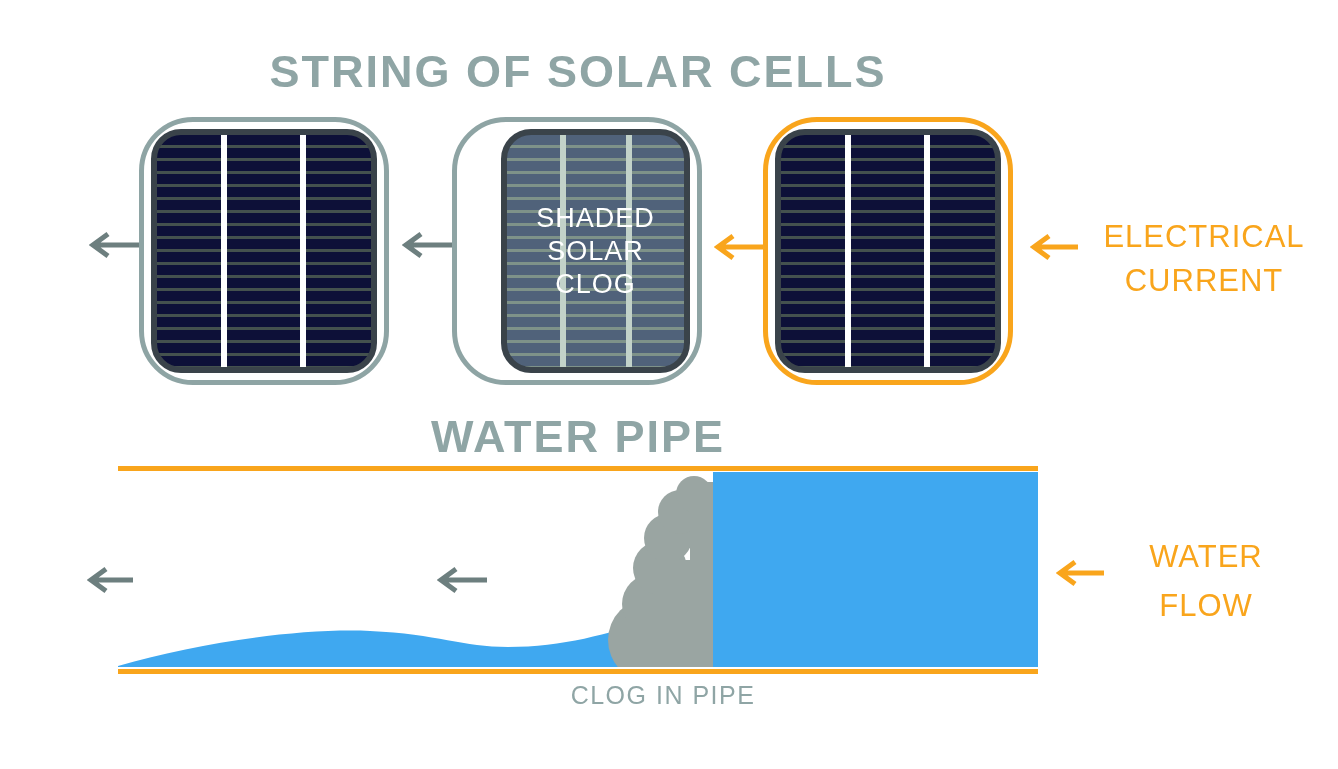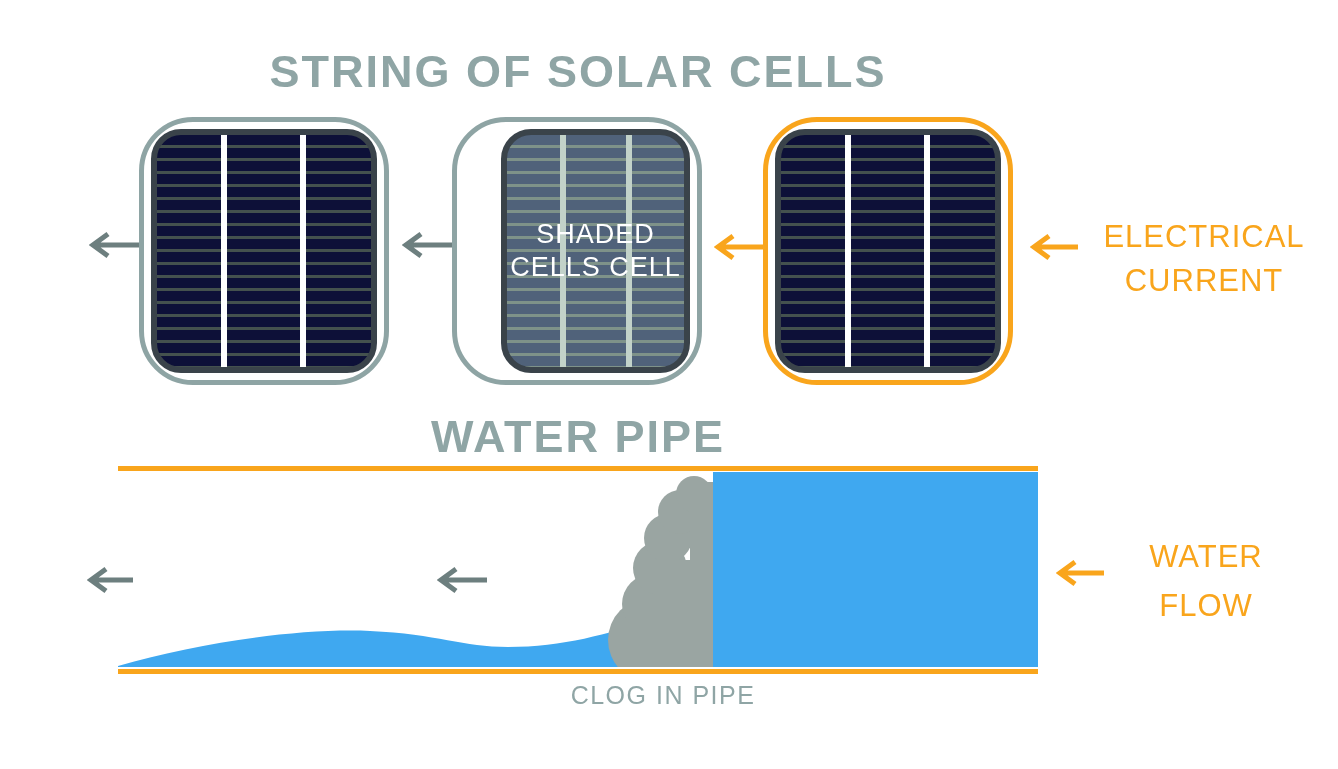--- a/index.html
+++ b/index.html
@@ -86,21 +86,21 @@
       <div class="vline" style="left:67%;"></div>
     </div>
   </div>
 
   <div class="abs cell" style="left:452px;top:117px;padding-left:44px;">
     <div class="panel shaded">
       <div class="vline" style="left:30%;"></div>
       <div class="vline" style="left:67%;"></div>
       <div class="shaded-text">
         <span>SHADED</span>
-        <span>CELLS CELL</span>
+        <span>SOLAR CLOG</span>
       </div>
     </div>
   </div>
 
   <div class="abs cell orange-frame" style="left:763px;top:117px;">
     <div class="panel">
       <div class="vline" style="left:30%;"></div>
       <div class="vline" style="left:67%;"></div>
     </div>
   </div>

